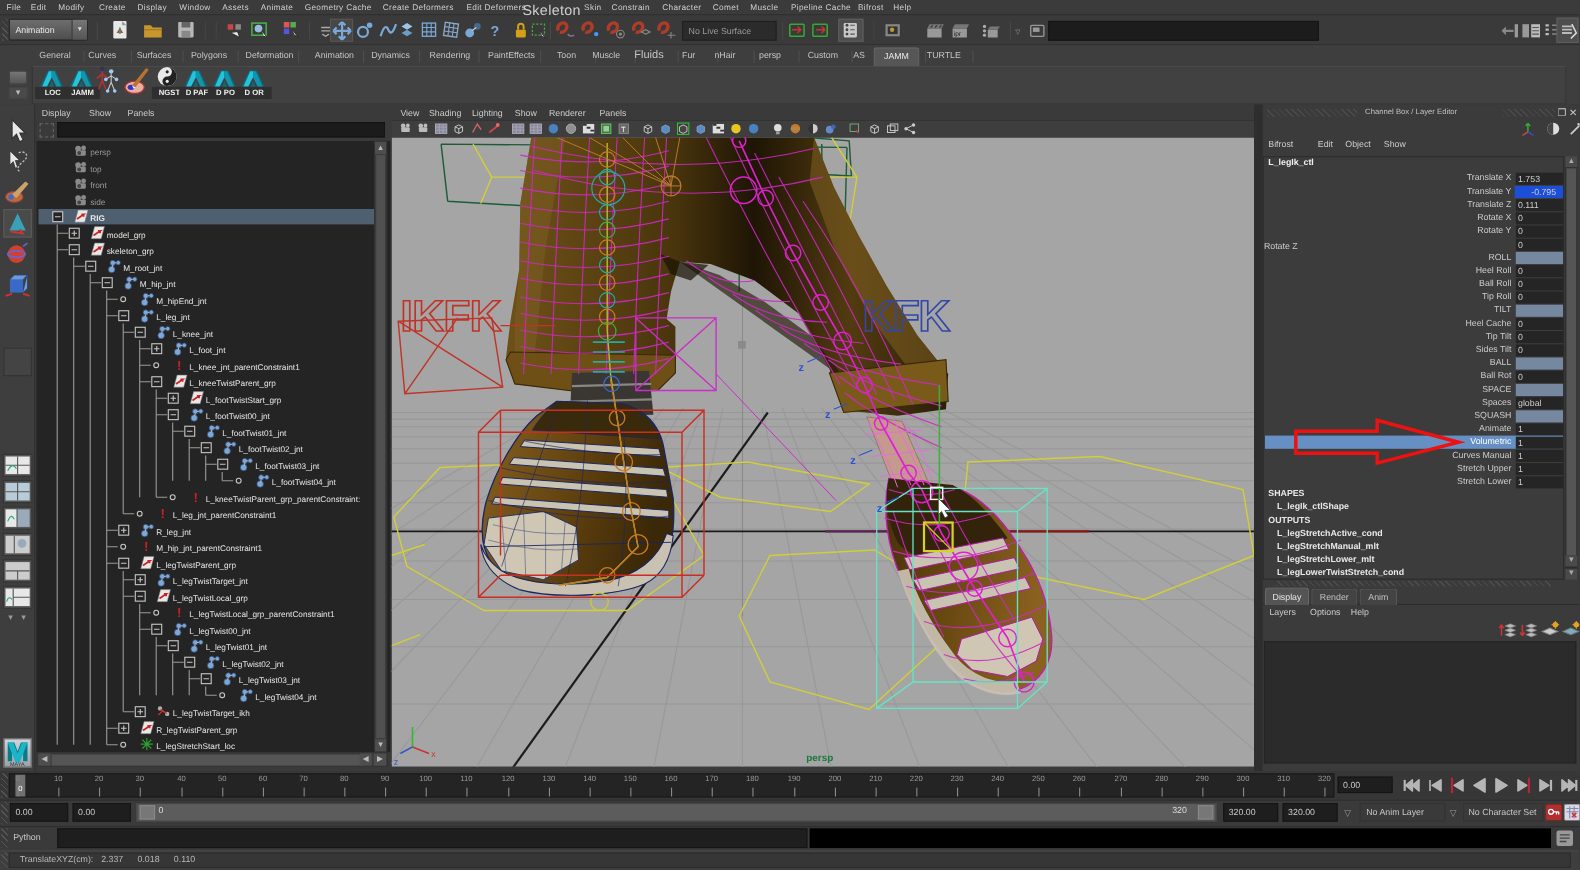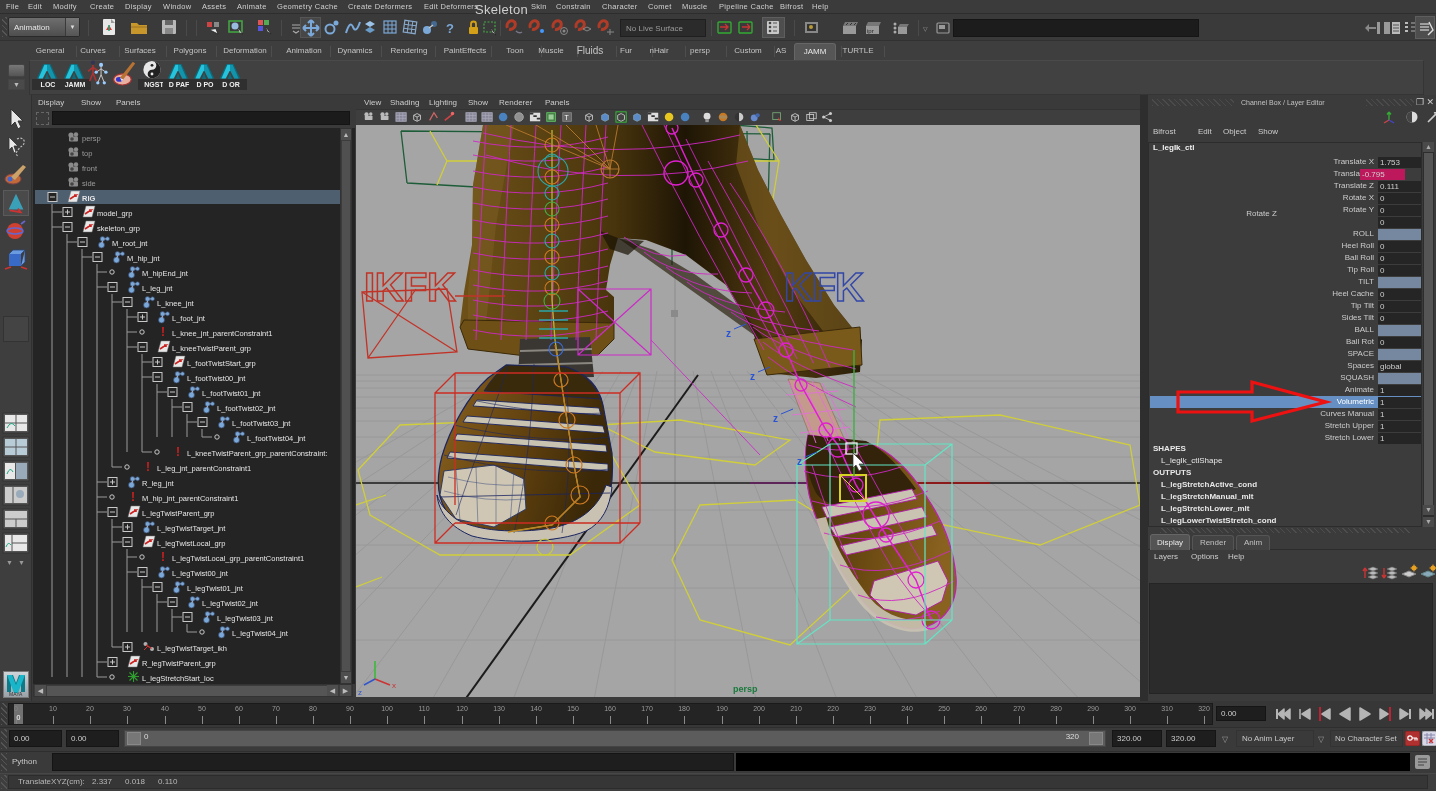--- a/index.html
+++ b/index.html
@@ -1102,28 +1102,28 @@
 <div class="abs" style="left:5px;top:32px;font-size:8px;color:#ccc">Bifrost</div>
 <div class="abs" style="left:50px;top:32px;font-size:8px;color:#ccc">Edit</div>
 <div class="abs" style="left:75px;top:32px;font-size:8px;color:#ccc">Object</div>
 <div class="abs" style="left:110px;top:32px;font-size:8px;color:#ccc">Show</div>
 </div>
 <div style="position:absolute;left:1148px;top:142px;width:274px;height:385px;background:#3c3c3c;border:1px solid #2c2c2c;overflow:hidden">
     <div style="position:absolute;left:4px;top:0px;font-size:8px;font-weight:bold;color:#f0f0f0">L_legIk_ctl</div>
     <div style="position:absolute;left:0px;top:13px;width:225px;height:12px;font-size:8px;line-height:12px;color:#cccccc;text-align:right">Translate X</div>
     <div style="position:absolute;left:229px;top:14px;width:45px;height:11px;background:#252525;font-size:8px;line-height:11px;color:#cfcfcf;padding-left:2px;box-sizing:border-box">1.753</div>
     <div style="position:absolute;left:0px;top:25px;width:225px;height:12px;font-size:8px;line-height:12px;color:#cccccc;text-align:right">Translate Y</div>
-    <div style="position:absolute;left:211px;top:26px;width:45px;height:11px;background:#be185d;font-size:8px;line-height:11px;color:#cfcfcf;padding-left:2px;box-sizing:border-box">-0.795</div>
+    <div style="position:absolute;left:228px;top:26px;width:45px;height:11px;background:#1d4ed8;font-size:8px;line-height:11px;color:#cfcfcf;padding-left:15px;box-sizing:border-box">-0.795</div>
     <div style="position:absolute;left:0px;top:37px;width:225px;height:12px;font-size:8px;line-height:12px;color:#cccccc;text-align:right">Translate Z</div>
     <div style="position:absolute;left:229px;top:38px;width:45px;height:11px;background:#252525;font-size:8px;line-height:11px;color:#cfcfcf;padding-left:2px;box-sizing:border-box">0.111</div>
     <div style="position:absolute;left:0px;top:49px;width:225px;height:12px;font-size:8px;line-height:12px;color:#cccccc;text-align:right">Rotate X</div>
     <div style="position:absolute;left:229px;top:50px;width:45px;height:11px;background:#252525;font-size:8px;line-height:11px;color:#cfcfcf;padding-left:2px;box-sizing:border-box">0</div>
     <div style="position:absolute;left:0px;top:61px;width:225px;height:12px;font-size:8px;line-height:12px;color:#cccccc;text-align:right">Rotate Y</div>
     <div style="position:absolute;left:229px;top:62px;width:45px;height:11px;background:#252525;font-size:8px;line-height:11px;color:#cfcfcf;padding-left:2px;box-sizing:border-box">0</div>
-    <div style="position:absolute;left:0px;top:65px;width:225px;height:12px;font-size:8px;line-height:12px;color:#cccccc;text-align:center">Rotate Z</div>
+    <div style="position:absolute;left:0px;top:75px;width:225px;height:12px;font-size:8px;line-height:12px;color:#cccccc;text-align:left">Rotate Z</div>
     <div style="position:absolute;left:229px;top:74px;width:45px;height:11px;background:#252525;font-size:8px;line-height:11px;color:#cfcfcf;padding-left:2px;box-sizing:border-box">0</div>
     <div style="position:absolute;left:0px;top:85px;width:225px;height:12px;font-size:8px;line-height:12px;color:#cccccc;text-align:right">ROLL</div>
     <div style="position:absolute;left:229px;top:86px;width:45px;height:11px;background:#76889f"></div>
     <div style="position:absolute;left:0px;top:97px;width:225px;height:12px;font-size:8px;line-height:12px;color:#cccccc;text-align:right">Heel Roll</div>
     <div style="position:absolute;left:229px;top:98px;width:45px;height:11px;background:#252525;font-size:8px;line-height:11px;color:#cfcfcf;padding-left:2px;box-sizing:border-box">0</div>
     <div style="position:absolute;left:0px;top:109px;width:225px;height:12px;font-size:8px;line-height:12px;color:#cccccc;text-align:right">Ball Roll</div>
     <div style="position:absolute;left:229px;top:110px;width:45px;height:11px;background:#252525;font-size:8px;line-height:11px;color:#cfcfcf;padding-left:2px;box-sizing:border-box">0</div>
     <div style="position:absolute;left:0px;top:121px;width:225px;height:12px;font-size:8px;line-height:12px;color:#cccccc;text-align:right">Tip Roll</div>
     <div style="position:absolute;left:229px;top:122px;width:45px;height:11px;background:#252525;font-size:8px;line-height:11px;color:#cfcfcf;padding-left:2px;box-sizing:border-box">0</div>
     <div style="position:absolute;left:0px;top:133px;width:225px;height:12px;font-size:8px;line-height:12px;color:#cccccc;text-align:right">TILT</div>
@@ -1149,21 +1149,21 @@
     <div style="position:absolute;left:1px;top:253px;width:272px;height:12px;background:#6690c4"></div>
     <div style="position:absolute;left:0px;top:253px;width:225px;height:12px;font-size:8px;line-height:12px;color:#ffffff;text-align:right">Volumetric</div>
     <div style="position:absolute;left:229px;top:254px;width:45px;height:11px;background:#252525;font-size:8px;line-height:11px;color:#cfcfcf;padding-left:2px;box-sizing:border-box">1</div>
     <div style="position:absolute;left:0px;top:265px;width:225px;height:12px;font-size:8px;line-height:12px;color:#cccccc;text-align:right">Curves Manual</div>
     <div style="position:absolute;left:229px;top:266px;width:45px;height:11px;background:#252525;font-size:8px;line-height:11px;color:#cfcfcf;padding-left:2px;box-sizing:border-box">1</div>
     <div style="position:absolute;left:0px;top:277px;width:225px;height:12px;font-size:8px;line-height:12px;color:#cccccc;text-align:right">Stretch Upper</div>
     <div style="position:absolute;left:229px;top:278px;width:45px;height:11px;background:#252525;font-size:8px;line-height:11px;color:#cfcfcf;padding-left:2px;box-sizing:border-box">1</div>
     <div style="position:absolute;left:0px;top:289px;width:225px;height:12px;font-size:8px;line-height:12px;color:#cccccc;text-align:right">Stretch Lower</div>
     <div style="position:absolute;left:229px;top:290px;width:45px;height:11px;background:#252525;font-size:8px;line-height:11px;color:#cfcfcf;padding-left:2px;box-sizing:border-box">1</div>
     <div style="position:absolute;left:4px;top:301px;font-size:8px;font-weight:bold;color:#e8e8e8;white-space:nowrap">SHAPES</div>
-    <div style="position:absolute;left:12px;top:313px;font-size:8px;font-weight:normal;color:#e8e8e8;white-space:nowrap">L_legIk_ctlShape</div>
+    <div style="position:absolute;left:12px;top:313px;font-size:8px;font-weight:bold;color:#e8e8e8;white-space:nowrap">L_legIk_ctlShape</div>
     <div style="position:absolute;left:4px;top:325px;font-size:8px;font-weight:bold;color:#e8e8e8;white-space:nowrap">OUTPUTS</div>
     <div style="position:absolute;left:12px;top:337px;font-size:8px;font-weight:bold;color:#e8e8e8;white-space:nowrap">L_legStretchActive_cond</div>
     <div style="position:absolute;left:12px;top:349px;font-size:8px;font-weight:bold;color:#e8e8e8;white-space:nowrap">L_legStretchManual_mlt</div>
     <div style="position:absolute;left:12px;top:361px;font-size:8px;font-weight:bold;color:#e8e8e8;white-space:nowrap">L_legStretchLower_mlt</div>
     <div style="position:absolute;left:12px;top:373px;font-size:8px;font-weight:bold;color:#e8e8e8;white-space:nowrap">L_legLowerTwistStretch_cond</div>
   </div>
 <div style="position:absolute;left:1423px;top:142px;width:11px;height:385px;background:#2d2d2d">
     <div style="position:absolute;top:0;left:0;width:11px;height:10px;background:#4a4a4a;color:#aaa;font-size:7px;text-align:center;line-height:10px">▲</div>
     <div style="position:absolute;top:11px;left:1px;width:9px;height:352px;background:#555"></div>
     <div style="position:absolute;bottom:12px;left:0;width:11px;height:10px;background:#4a4a4a;color:#aaa;font-size:7px;text-align:center;line-height:10px">▼</div>

